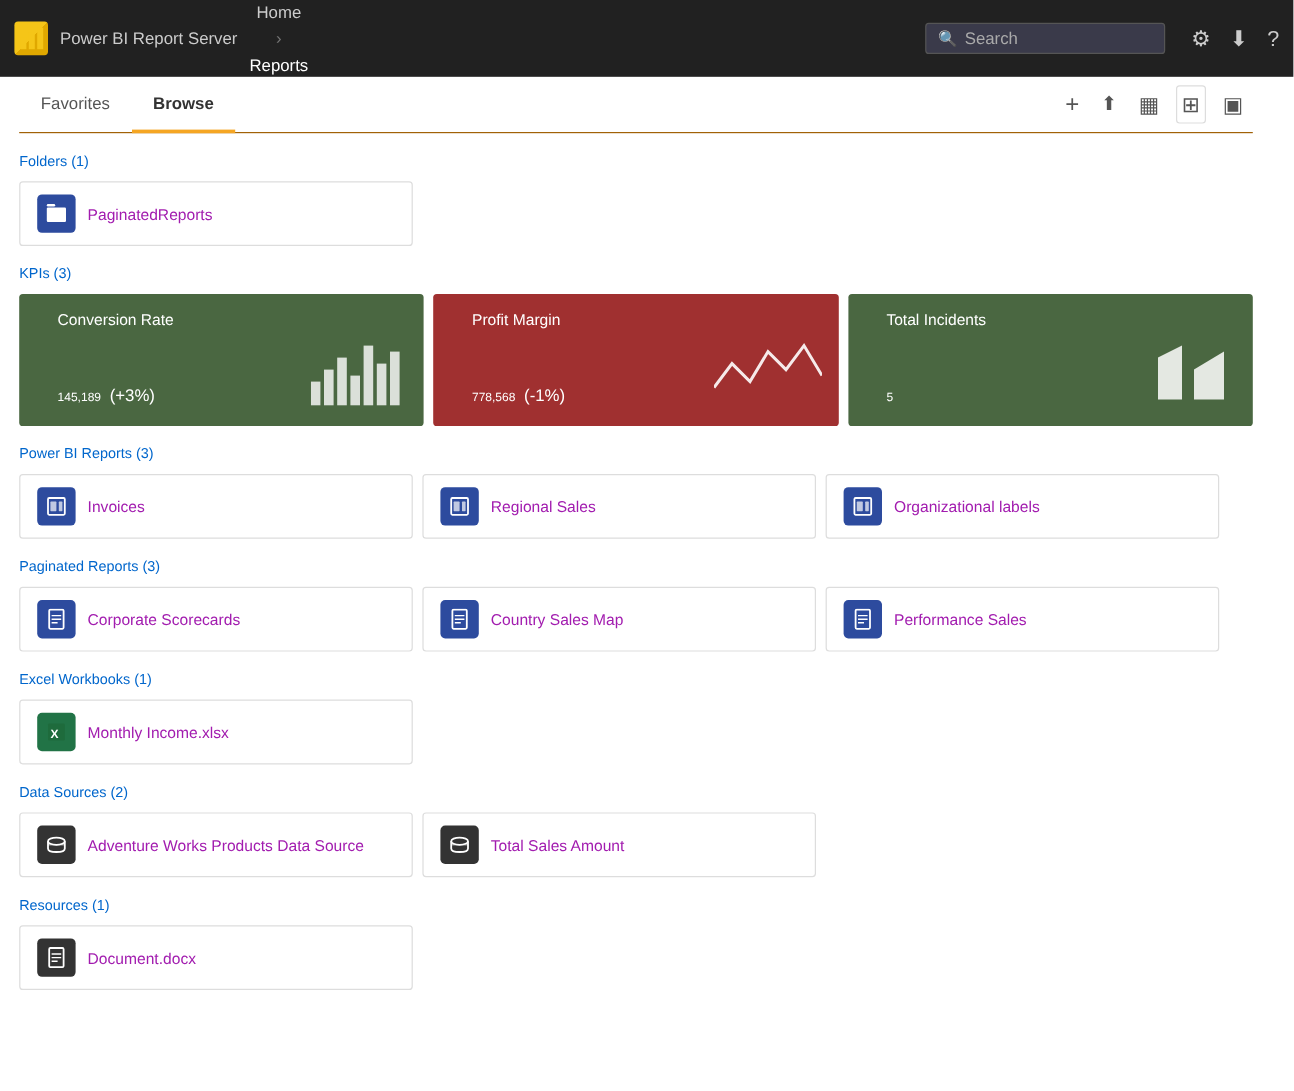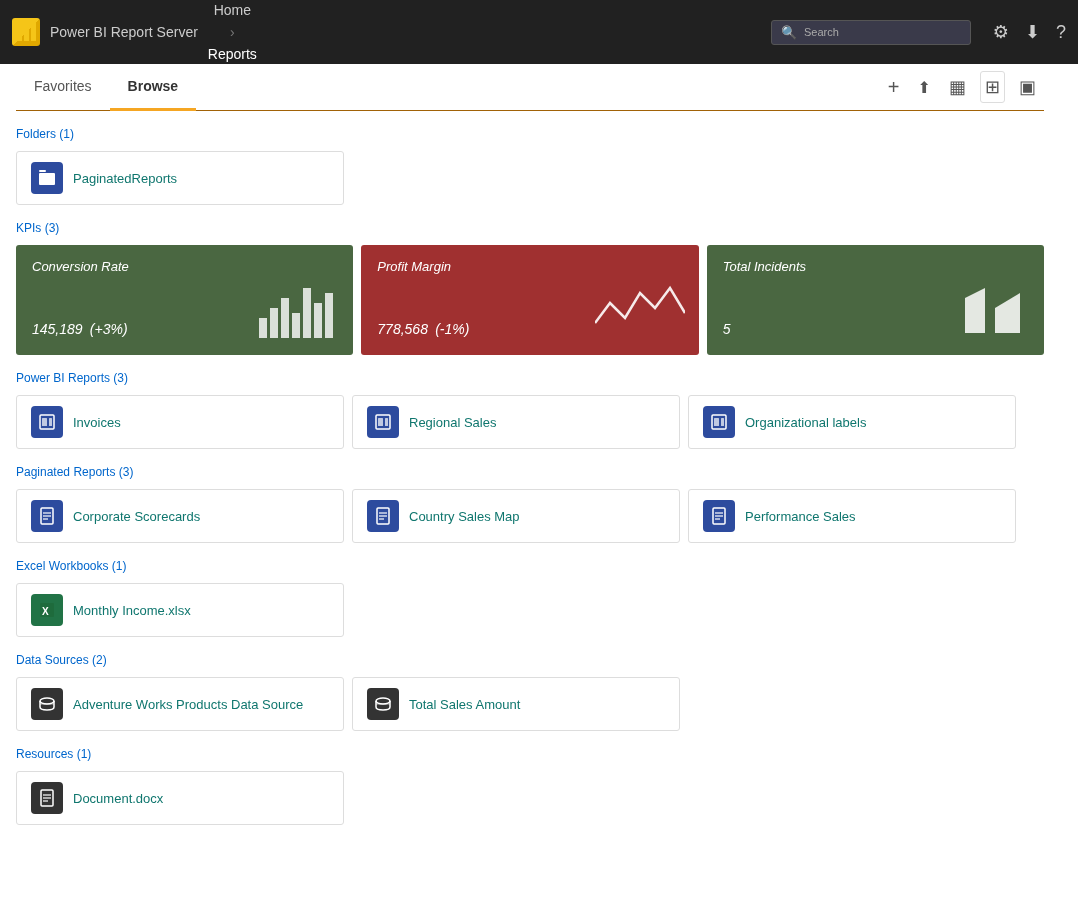--- a/index.html
+++ b/index.html
@@ -41,21 +41,21 @@
       display: flex; align-items: center;
       padding: 4px 10px;
       gap: 6px;
       width: 200px;
     }
     .topbar-search input {
       background: transparent;
       border: none;
       outline: none;
       color: #ccc;
-      font-size: 11px;
+      font-size: 14px;
       width: 100%;
     }
     .topbar-search input::placeholder { color: #aaa; }
     .topbar-icons {
       display: flex; align-items: center; gap: 16px; margin-left: 12px;
     }
     .topbar-icon {
       color: #ccc; font-size: 18px; cursor: pointer;
     }
 
@@ -129,42 +129,42 @@
       display: flex; align-items: center; justify-content: center;
       flex-shrink: 0;
       font-size: 16px;
       color: #fff;
     }
     .card-icon.blue { background: #2d4b9e; }
     .card-icon.green { background: #217346; }
     .card-icon.dark { background: #333; }
     .card-label {
       font-size: 13px;
-      color: #0f766e;
+      color: #a21caf;
     }
 
     
     .kpi-grid {
       display: flex; gap: 8px; flex-wrap: wrap;
     }
     .kpi-card {
       flex: 1; min-width: 200px;
       border-radius: 3px;
-      padding: 14px 16px;
+      padding: 14px 32px;
       color: #fff;
       position: relative;
       overflow: hidden;
       min-height: 110px;
-      display: flex; flex-direction: column; justify-content: space-between; font-style: italic;
+      display: flex; flex-direction: column; justify-content: space-between;
     }
     .kpi-card.green-kpi { background: #4a6741; }
     .kpi-card.red-kpi { background: #a03030; }
     .kpi-card-title { font-size: 13px; font-weight: 400; margin-bottom: 8px; }
     .kpi-card-value { font-size: 26px; font-weight: 300; }
-    .kpi-card-value span { font-size: 14px; }
+    .kpi-card-value span { font-size: 10px; }
     .kpi-chart {
       position: absolute;
       right: 14px;
       bottom: 14px;
     }
 
     
     ::-webkit-scrollbar { width: 8px; }
     ::-webkit-scrollbar-track { background: #f0f0f0; }
     ::-webkit-scrollbar-thumb { background: #bbb; border-radius: 4px; }

